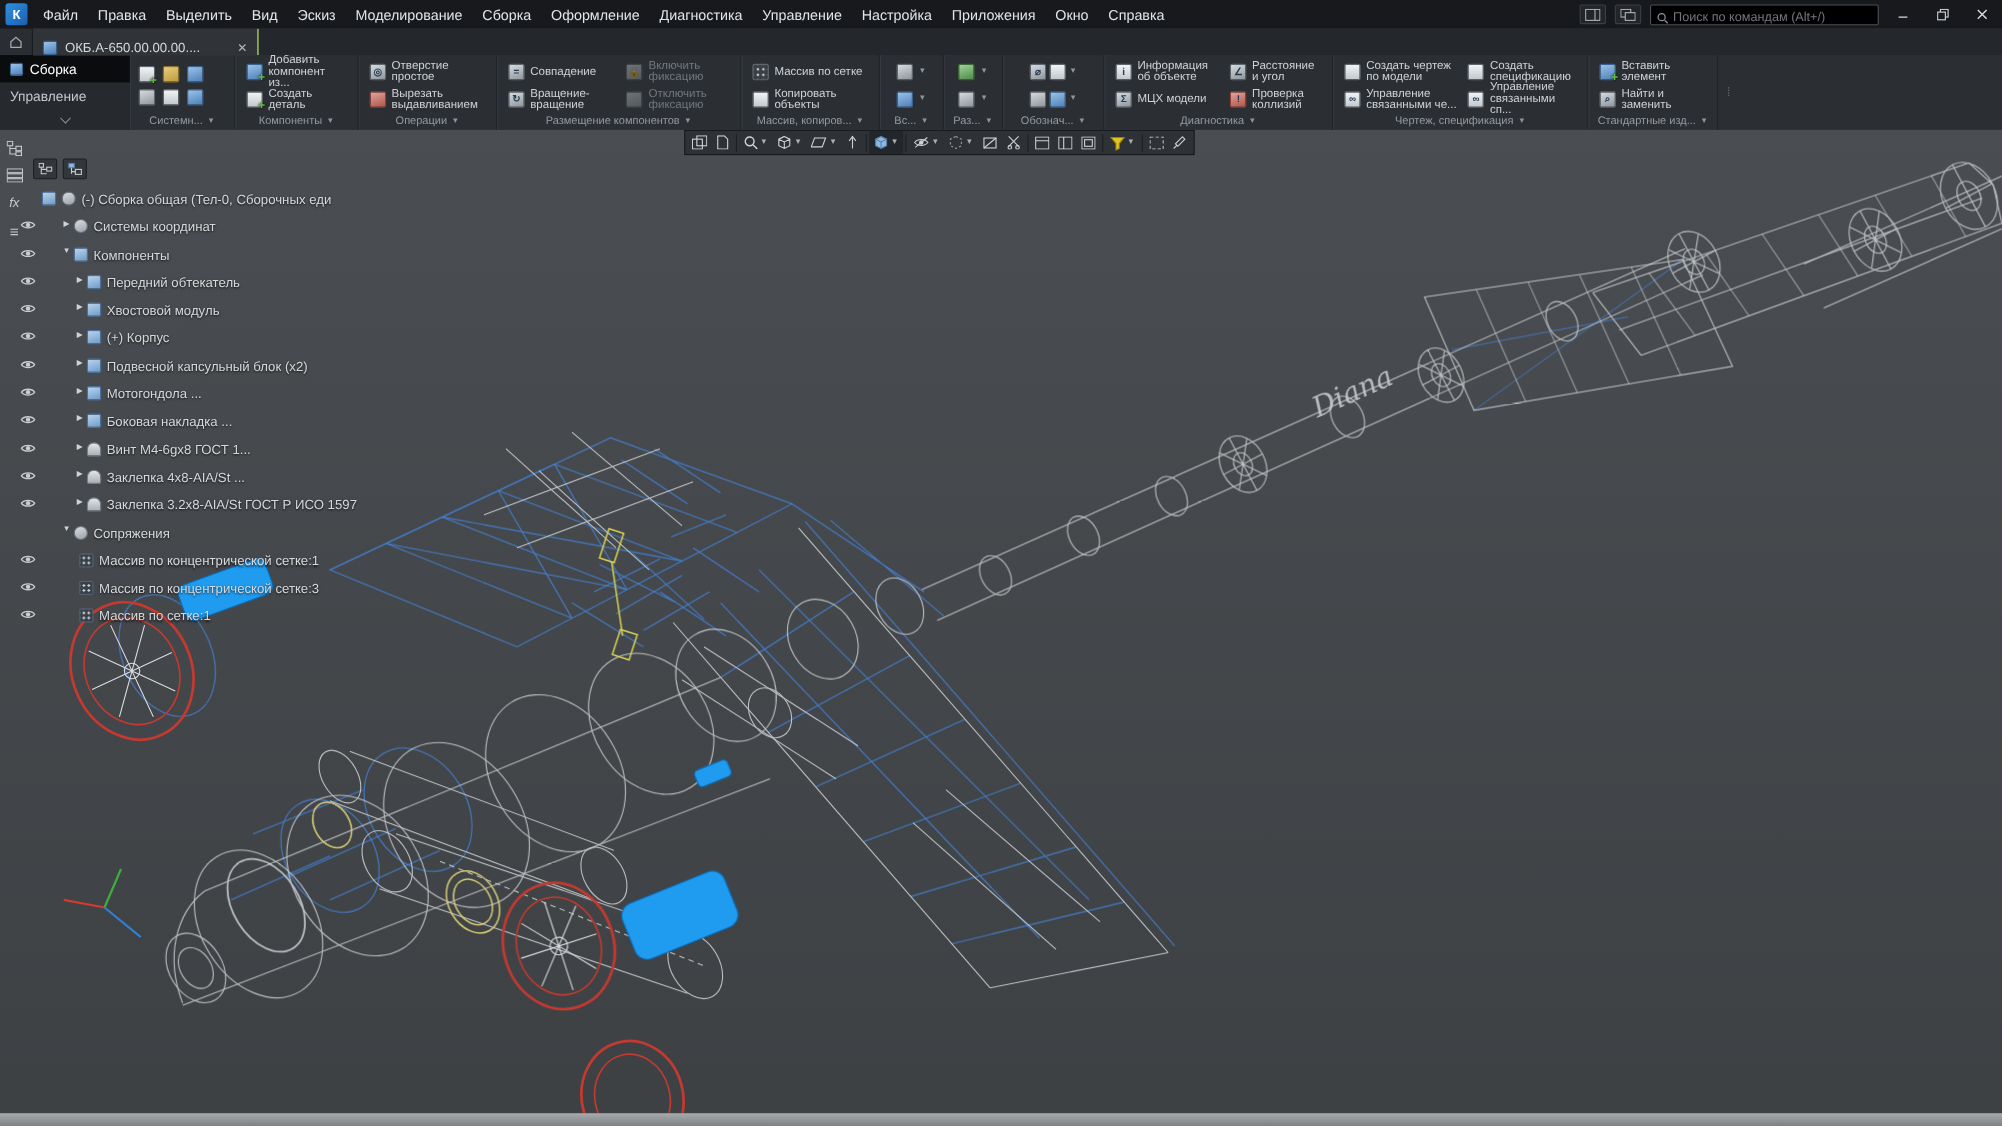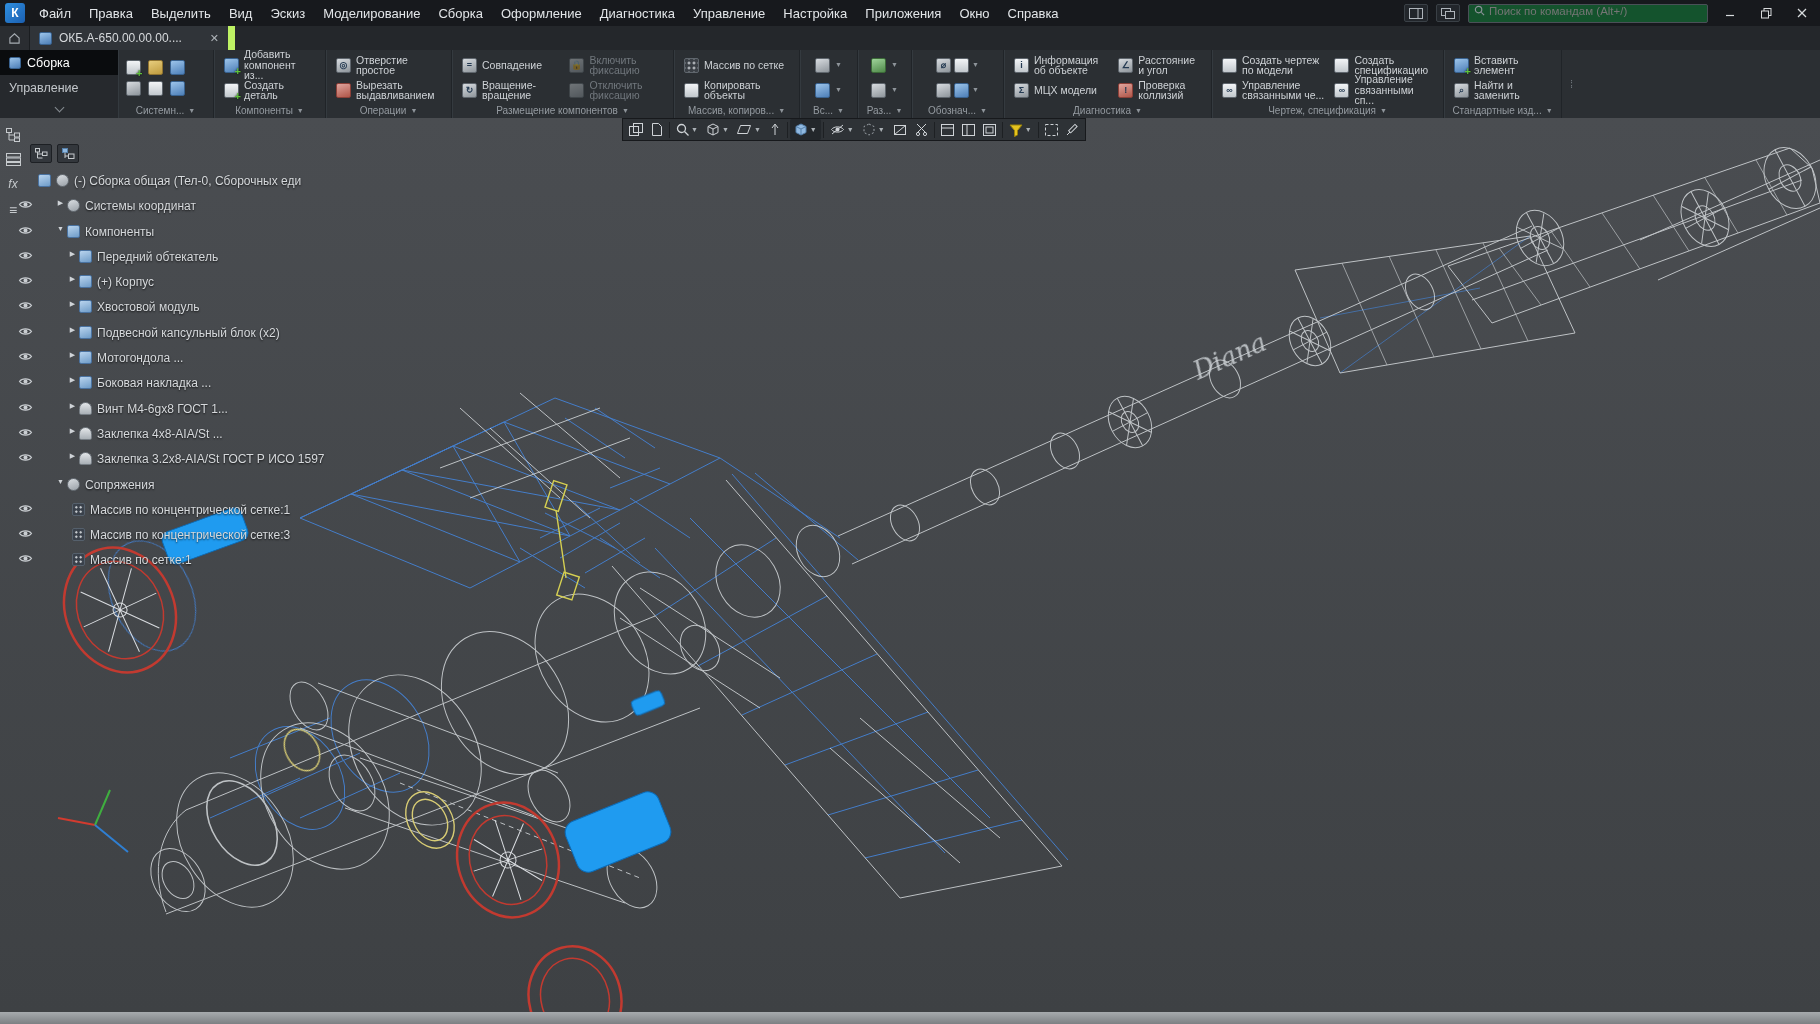--- a/index.html
+++ b/index.html
@@ -3,27 +3,27 @@
 <meta charset="utf-8">
 <style>
 *{box-sizing:border-box;margin:0;padding:0}
 html,body{width:1820px;height:1024px;overflow:hidden;background:#3f4245;font-family:"Liberation Sans",sans-serif}
 
 .titlebar{height:26px;background:#17191d;display:flex;align-items:center;color:#e2e5e8;font-size:13px;position:relative;z-index:30}
 .applogo{width:20px;height:20px;margin:0 5px;border-radius:3px;background:linear-gradient(135deg,#2f8fe0,#1b5fb0);display:flex;align-items:center;justify-content:center;color:#fff;font-weight:bold;font-size:12px}
 .menu-item{padding:4px 9px;cursor:default;white-space:nowrap}
 .tb-right{margin-left:auto;display:flex;align-items:center;gap:8px;padding-right:4px}
 .layoutbtn{width:24px;height:18px;display:flex;align-items:center;justify-content:center;border:1px solid #3a4046;background:#22262b;border-radius:2px}
-.searchbox{width:240px;height:19px;background:#14532d;border:1px solid #4a5057;border-radius:2px;display:flex;align-items:flex-start;gap:4px;padding:0 5px}
+.searchbox{width:208px;height:19px;background:#000000;border:1px solid #4a5057;border-radius:2px;display:flex;align-items:flex-end;gap:4px;padding:0 5px}
 .searchbox input{flex:1;background:transparent;border:0;outline:0;color:#969da4;font-size:11.5px;font-family:"Liberation Sans",sans-serif}
 .winbtn{width:28px;height:22px;display:flex;align-items:center;justify-content:center;border-radius:2px}
 
 .tabbar{height:24px;background:#24272b;display:flex;align-items:stretch;position:relative;z-index:29}
 .homebtn{width:30px;display:flex;align-items:center;justify-content:center;background:#2a2d31;border-right:1px solid #1a1d20}
-.doctab{width:205px;background:#303439;display:flex;align-items:center;gap:7px;padding:0 9px;font-size:12px;color:#d6d9dc;border-right:7px solid #bef264}
+.doctab{width:205px;background:#303439;display:flex;align-items:flex-end;gap:7px;padding:0 9px;font-size:12px;color:#d6d9dc;border-right:1px solid #bef264}
 .doctab .x{margin-left:auto;color:#aeb3b8;font-size:11px}
 
 .ribbonrow{height:68px;display:flex;background:#2b2f33;position:relative;z-index:28}
 .sidetabs{width:118px;flex:none;display:flex;flex-direction:column;background:#26292d}
 .sidetab{height:25px;display:flex;align-items:center;gap:6px;padding:0 9px;font-size:12.5px;color:#c3c7cb;cursor:default}
 .sidetab.active{background:#0a0c0e;color:#ffffff}
 .sidetab-strip{flex:1;display:flex;align-items:center;justify-content:center}
 .chev{width:7px;height:7px;border-right:1.5px solid #868c92;border-bottom:1.5px solid #868c92;transform:rotate(45deg);margin-top:-4px}
 .ribbon{flex:1;display:flex;overflow:hidden}
 .rgroup{display:flex;flex-direction:column;border-right:1px solid #202428;box-shadow:inset 1px 0 0 #343a3f;flex:none}
@@ -745,34 +745,34 @@
     <div class="trow">
       <span class="eye">
           <svg width="15" height="11" viewBox="0 0 15 11">
             <path d="M1.5,5.5 C4,2 11,2 13.5,5.5 11,9 4,9 1.5,5.5 Z" fill="none" stroke="#c9cdd1" stroke-width="1.2"></path>
             <circle cx="7.5" cy="5.5" r="2" fill="#c9cdd1"></circle>
           </svg>
         </span>
       <span class="ind" style="width:30px"></span>
       <span class="tw">▶</span>
       <span class="tic"></span>
-      <span class="tlabel">(+) Корпус</span>
+      <span class="tlabel">Хвостовой модуль</span>
     </div>
 
     <div class="trow">
       <span class="eye">
           <svg width="15" height="11" viewBox="0 0 15 11">
             <path d="M1.5,5.5 C4,2 11,2 13.5,5.5 11,9 4,9 1.5,5.5 Z" fill="none" stroke="#c9cdd1" stroke-width="1.2"></path>
             <circle cx="7.5" cy="5.5" r="2" fill="#c9cdd1"></circle>
           </svg>
         </span>
       <span class="ind" style="width:30px"></span>
       <span class="tw">▶</span>
       <span class="tic"></span>
-      <span class="tlabel">Хвостовой модуль</span>
+      <span class="tlabel">(+) Корпус</span>
     </div>
 
     <div class="trow">
       <span class="eye">
           <svg width="15" height="11" viewBox="0 0 15 11">
             <path d="M1.5,5.5 C4,2 11,2 13.5,5.5 11,9 4,9 1.5,5.5 Z" fill="none" stroke="#c9cdd1" stroke-width="1.2"></path>
             <circle cx="7.5" cy="5.5" r="2" fill="#c9cdd1"></circle>
           </svg>
         </span>
       <span class="ind" style="width:30px"></span>

